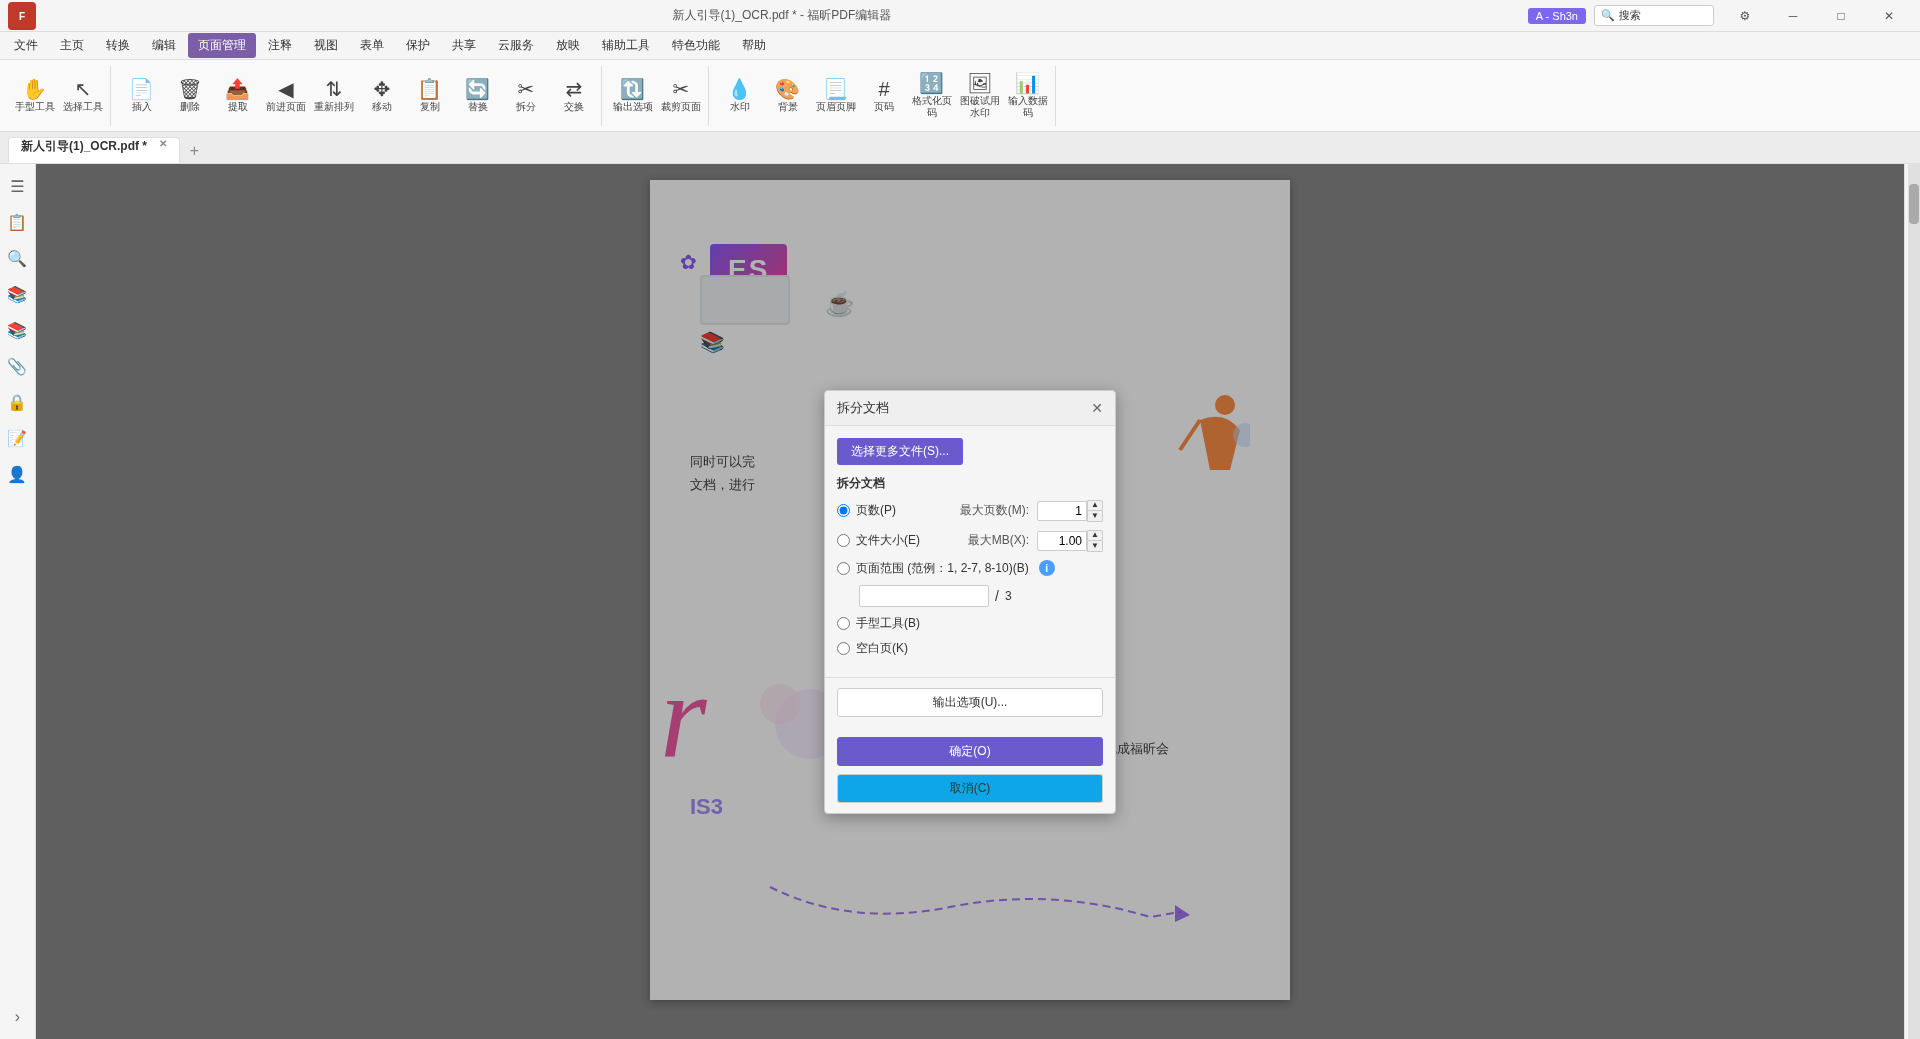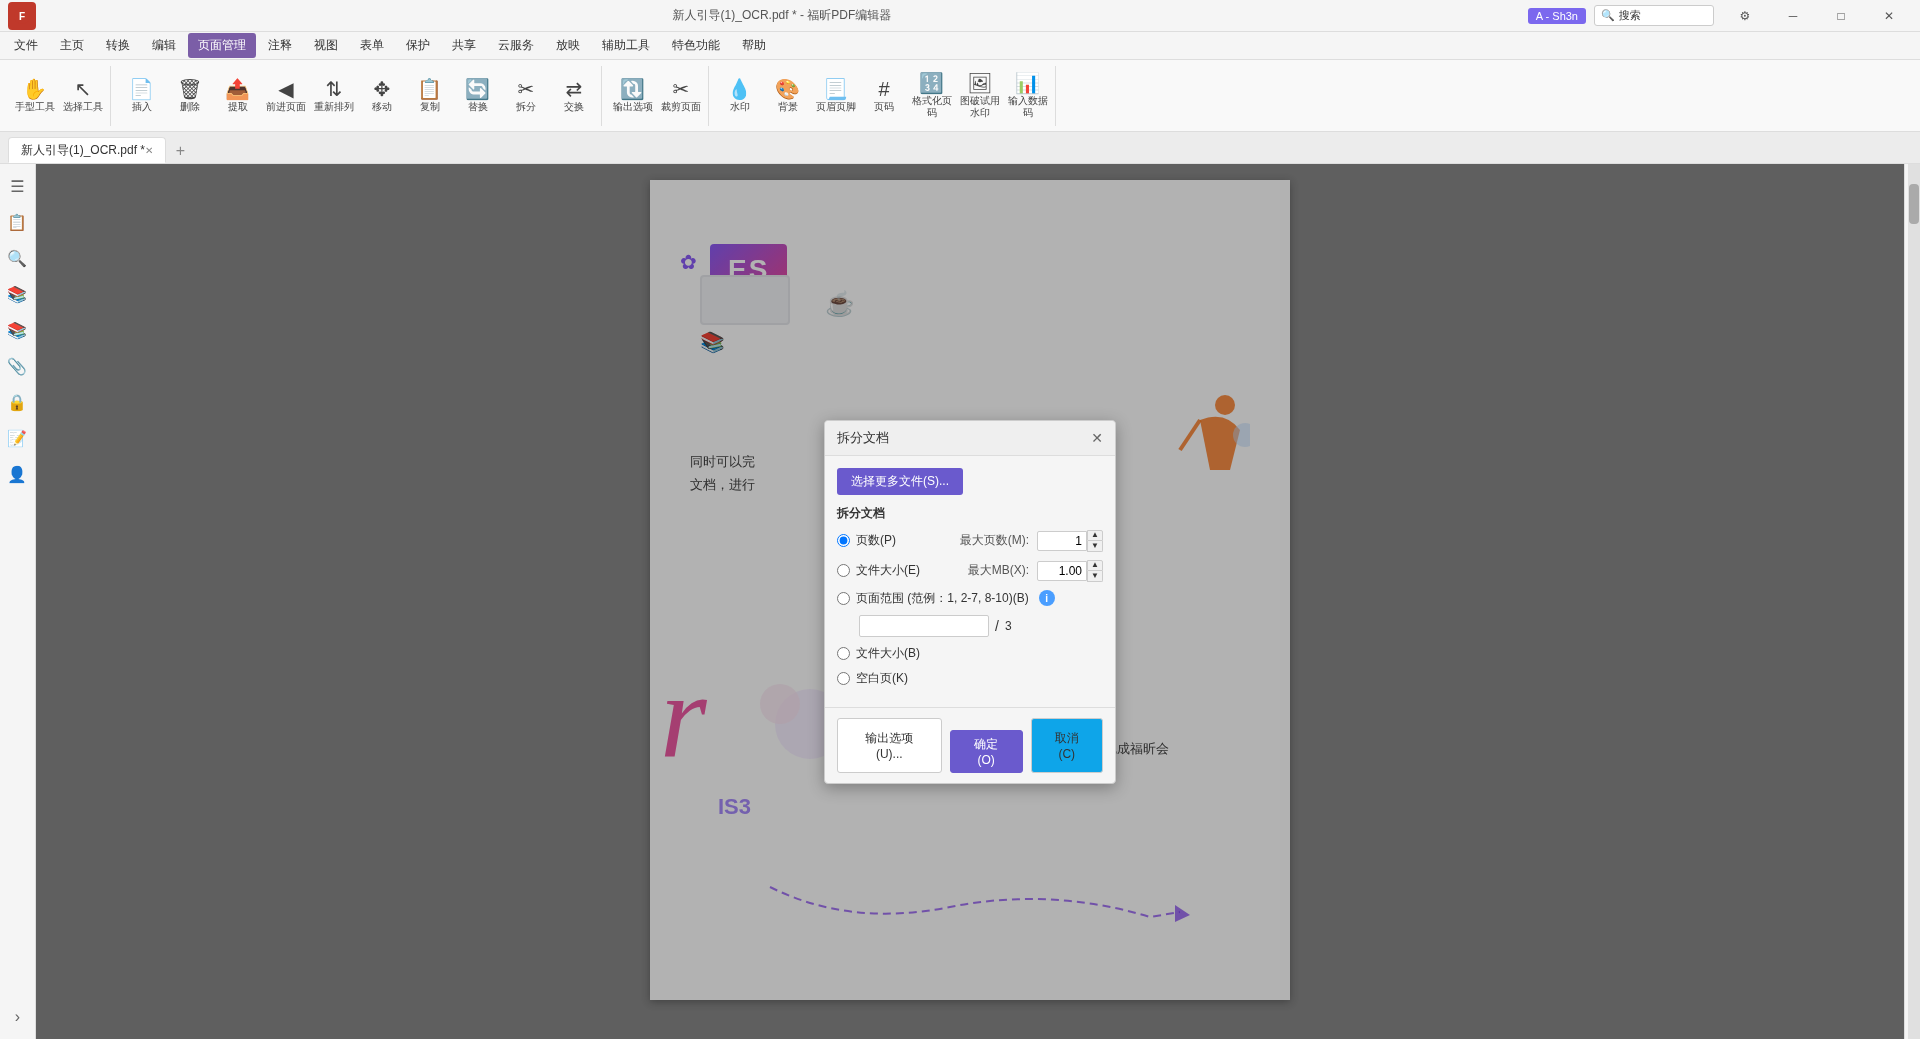--- a/index.html
+++ b/index.html
@@ -22,21 +22,21 @@
 
     
     .toolbar { height: 72px; background: #f9f9f9; border-bottom: 1px solid #ddd; display: flex; align-items: center; padding: 4px 8px; gap: 4px; overflow: hidden; }
     .tool-group { display: flex; align-items: center; gap: 2px; padding: 0 4px; border-right: 1px solid #ddd; height: 60px; }
     .tool-btn { display: flex; flex-direction: column; align-items: center; justify-content: center; width: 46px; height: 54px; cursor: pointer; border-radius: 4px; font-size: 10px; color: #444; gap: 2px; }
     .tool-btn .icon { font-size: 20px; line-height: 1; }
     .tool-btn .label { font-size: 10px; text-align: center; line-height: 1.2; }
 
     
     .tabbar { height: 32px; background: #ececec; display: flex; align-items: flex-end; padding: 0 8px; border-bottom: 1px solid #ddd; }
-    .tab { height: 26px; padding: 0 12px; display: flex; align-items: center; gap: 0; font-size: 12px; background: #fff; border: 1px solid #ddd; border-bottom: none; border-radius: 4px 4px 0 0; cursor: pointer; margin-right: 2px; }
+    .tab { height: 26px; padding: 0 12px; display: flex; align-items: flex-start; gap: 12px; font-size: 12px; background: #fff; border: 1px solid #ddd; border-bottom: none; border-radius: 4px 4px 0 0; cursor: pointer; margin-right: 2px; font-weight: bold; }
     .tab.active { background: white; border-bottom: 1px solid white; }
     .tab-close { font-size: 10px; color: #888; cursor: pointer; }
     .tab-add { width: 24px; height: 24px; display: flex; align-items: center; justify-content: center; cursor: pointer; color: #888; font-size: 16px; }
 
     
     .sidebar-left { width: 36px; background: #f5f5f5; border-right: 1px solid #ddd; display: flex; flex-direction: column; align-items: center; padding: 8px 0; gap: 8px; }
     .sidebar-icon { width: 28px; height: 28px; display: flex; align-items: center; justify-content: center; cursor: pointer; border-radius: 4px; color: #666; font-size: 16px; }
 
     
     .pdf-area { flex: 1; background: #888; overflow: hidden; position: relative; display: flex; align-items: flex-start; justify-content: center; padding: 16px; }
@@ -64,21 +64,21 @@
     .spin-input input { width: 55px; border: 1px solid #ccc; border-radius: 2px 0 0 2px; padding: 2px 4px; font-size: 12px; text-align: right; }
     .spin-btns { display: flex; flex-direction: column; }
     .spin-btn { width: 16px; height: 11px; border: 1px solid #ccc; background: #f0f0f0; display: flex; align-items: center; justify-content: center; cursor: pointer; font-size: 8px; line-height: 1; }
     .spin-btn:first-child { border-radius: 0 2px 0 0; }
     .spin-btn:last-child { border-radius: 0 0 2px 0; border-top: none; }
     .page-range-row { display: flex; align-items: center; gap: 6px; margin: 4px 0 8px 22px; }
     .page-range-input { width: 120px; border: 1px solid #ccc; border-radius: 2px; padding: 3px 6px; font-size: 12px; }
     .page-range-sep { font-size: 14px; }
     .page-total { font-size: 12px; }
     .info-icon { width: 16px; height: 16px; border-radius: 50%; background: #4a9eff; color: white; display: inline-flex; align-items: center; justify-content: center; font-size: 10px; font-weight: bold; cursor: pointer; margin-left: 4px; }
-    .dialog-footer { display: flex; justify-content: flex-end; gap: 8px; padding: 10px 12px; border-top: 1px solid #ddd; }
+    .dialog-footer { display: flex; justify-content: flex-end; gap: 8px; padding: 10px 12px; border-top: 1px solid #ddd; flex-direction: column; }
     .btn { padding: 5px 16px; border-radius: 3px; border: 1px solid #ccc; font-size: 12px; cursor: pointer; }
     .btn-default { background: white; color: #333; }
     .btn-primary { background: #6a5acd; color: white; border-color: #6a5acd; margin-top: 12px; }
     .btn-cancel { background: #0ea5e9; color: #333; }
     .text-content { font-size: 13px; color: #444; line-height: 1.8; }
     .link-text { color: #8b5cf6; text-decoration: underline; }
   </style>
 </head>
 <body>
 
@@ -285,21 +285,21 @@
             <path d="M30 30 Q55 20 70 40 L60 80 L40 80 Z" fill="#f97316" opacity="0.8"></path>
             <path d="M30 30 L10 60" stroke="#f97316" stroke-width="4" fill="none" opacity="0.8"></path>
             <circle cx="75" cy="45" r="12" fill="#bfdbfe" opacity="0.5"></circle>
           </svg>
         </div>
       </div>
 
       <div style="margin-top: 240px; padding-left: 20px;">
 
         <div style="position:absolute; left: 40px; bottom: 180px;">
-          <div style="font-size: 22px; font-weight: bold; color: #a78bfa; margin-left: 28px;">IS3</div>
+          <div style="font-size: 22px; font-weight: bold; color: #a78bfa;">IS3</div>
         </div>
 
         <div style="margin-left: 180px;">
           <div class="text-content">福昕PDF编辑器可以免费试用编辑，可以完成福昕会</div>
           <div class="link-text" style="font-size:13px; cursor:pointer;">员任务领取免费会员</div>
         </div>
       </div>
 
       <div style="position:absolute; bottom: 50px; left: 100px; right: 30px;">
         <svg width="500" height="80" viewBox="0 0 500 80">
@@ -367,21 +367,21 @@
           
           <div class="page-range-row">
             <input type="text" class="page-range-input" style="width: 130px;">
             <span class="page-range-sep">/</span>
             <span class="page-total">3</span>
           </div>
 
           
           <div class="radio-row">
             <input type="radio" name="split" id="r-bookmark" style="">
-            <label for="r-bookmark">文件大小(B)</label>
+            <label for="r-bookmark">手型工具(B)</label>
           </div>
 
           
           <div class="radio-row">
             <input type="radio" name="split" id="r-blankpage" style="">
             <label for="r-blankpage">空白页(K)</label>
           </div>
         </div>
 
         <div class="dialog-footer">

